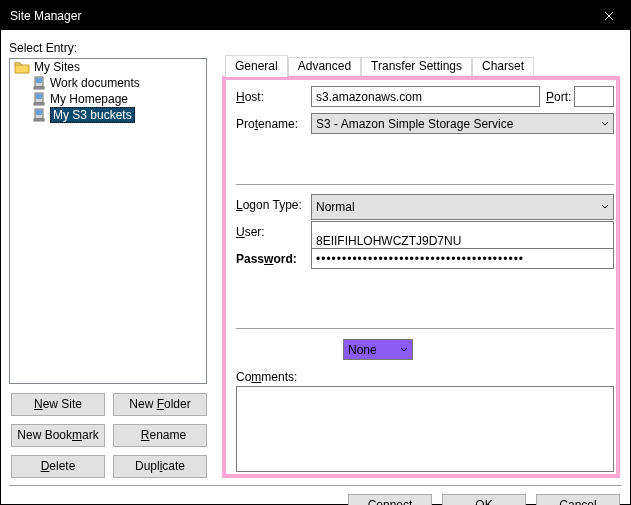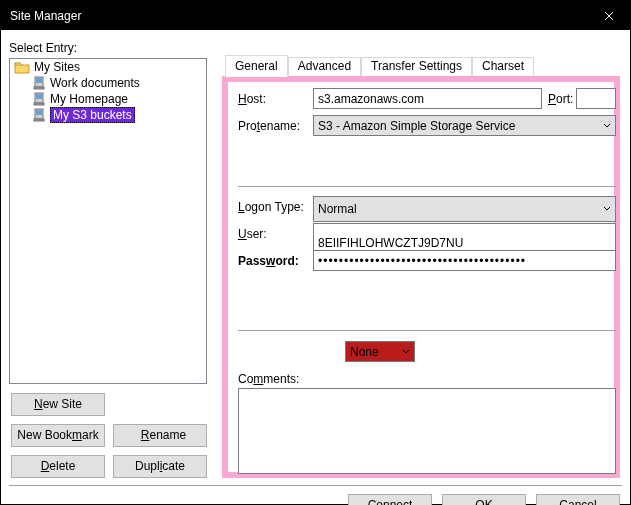--- a/index.html
+++ b/index.html
@@ -8,59 +8,59 @@
   .titlebar .title { flex:1; font-size:12px; }
   .titlebar .close { width:45px; height:30px; display:flex; align-items:center; justify-content:center; color:#fff; }
   .dialog-body { position:absolute; top:30px; left:1px; right:1px; bottom:1px; background:#fff; }
   .label { color:#000; }
   .underline { text-decoration: underline; }
   
   .select-entry-label { position:absolute; left:8px; top:11px; }
   .tree { position:absolute; left:8px; top:28px; width:198px; height:326px; border:1px solid #828790; background:#fff; overflow:hidden; }
   .tree-row { height:16px; display:flex; align-items:center; padding-left:4px; gap:4px; }
   .tree-row.indent { padding-left:22px; }
-  .tree-row.sel .txt { background:#6d28d9; color:#fff; padding:0 2px; border:1px dotted #000; line-height:14px;}
+  .tree-row.sel .txt { background:#0c4a6e; color:#fff; padding:0 2px; border:1px dotted #000; line-height:14px;}
   .icon-folder { width:16px; height:14px; display:inline-block; }
   .icon-folder svg { width:16px; height:14px; display:block; }
   .icon-server { width:14px; height:14px; display:inline-block; }
   .icon-server svg { width:14px; height:14px; display:block; }
   
   .btn { background:#e1e1e1; border:1px solid #adadad; text-align:center; line-height:21px; height:23px; }
   .newsite   { position:absolute; left:10px;  top:363px; width:94px; }
   .newfolder { position:absolute; left:112px; top:363px; width:94px; }
   .newbkm    { position:absolute; left:10px;  top:394px; width:94px; }
   .rename    { position:absolute; left:112px; top:394px; width:94px;padding-left:7px; }
   .delete    { position:absolute; left:10px;  top:425px; width:94px; }
   .duplicate { position:absolute; left:112px; top:425px; width:94px; }
   
   .tabstrip { position:absolute; left:224px; top:25px; height:21px; display:flex; }
   .tab { border:1px solid #d9d9d9; border-bottom:none; background:#fff; padding:0 9px; line-height:20px; margin-right:0; position:relative; }
   .tab.inactive { top:2px; height:19px; line-height:17px; }
   .tab.active { height:22px; z-index:2; border-color:#d9d9d9; }
-  .tabpage { position:absolute; left:221px; top:46px; width:398px; height:402px; border:6px solid #f9a8d4; background:#fff; }
+  .tabpage { position:absolute; left:221px; top:46px; width:398px; height:402px; border:4px solid #f9a8d4; background:#fff; }
   
   .fld-label { position:absolute; }
   .host-l   { left:10px; top:10px; }
   .host-i   { position:absolute; left:85px; top:6px; width:229px; height:21px; border:1px solid #7a7a7a; padding:0 4px; }
   .port-l   { position:absolute; left:320px; top:10px; }
   .port-i   { position:absolute; left:348px; top:6px; width:40px; height:21px; border:1px solid #7a7a7a; padding:0 4px; }
   .proto-l  { left:10px; top:37px; }
   .proto-s  { position:absolute; left:85px; top:33px; width:303px; height:21px; border:1px solid #7a7a7a; background:#e1e1e1; padding:0 4px; display:flex; align-items:center; }
   .proto-s .arrow { margin-left:auto; }
   .sep1 { position:absolute; left:10px; top:104px; width:378px; border-top:1px solid #a0a0a0; height:0; }
   .logon-l  { left:10px; top:118px; }
   .logon-s  { position:absolute; left:85px; top:114px; width:303px; height:21px; border:1px solid #7a7a7a; background:#e1e1e1; padding:12px 4px; display:flex; align-items:center;gap:24px;}
   .logon-s .arrow { margin-left:auto; }
   .user-l   { left:10px; top:145px; }
   .user-i   { position:absolute; left:85px; top:141px; width:303px; height:39px; border:1px solid #7a7a7a; padding:0 4px; }
   .pass-l   { left:10px; top:172px;font-weight:bold; }
   .pass-i   { position:absolute; left:85px; top:168px; width:303px; height:21px; border:1px solid #7a7a7a; padding:0 4px; font-family:inherit; letter-spacing:1px;}
   .sep2 { position:absolute; left:10px; top:248px; width:378px; border-top:1px solid #a0a0a0; height:0; }
   .bg-l   { left:10px; top:263px; }
-  .bg-s   { position:absolute; left:117px; top:259px; width:70px; height:21px; border:1px solid #7a7a7a; background:#b91c1c; padding:0 4px; display:flex; align-items:center;}
+  .bg-s   { position:absolute; left:117px; top:259px; width:70px; height:21px; border:1px solid #7a7a7a; background:#8b5cf6; padding:0 4px; display:flex; align-items:center;}
   .bg-s .arrow { margin-left:auto; }
   .com-l  { left:10px; top:290px; }
   .com-t  { position:absolute; left:10px; top:306px; width:378px; height:86px; border:1px solid #7a7a7a; resize:none; padding:2px; overflow-y:scroll;}
   input.text { outline:none; font-size:12px; }
   .arrow svg { width:8px; height:8px; display:block; }
   
   .bottom-sep { position:absolute; left:8px; right:8px; top:455px; border-top:1px solid #a0a0a0; height:0;}
   .connect { position:absolute; left:347px; top:464px; width:84px; }
   .ok      { position:absolute; left:441px; top:464px; width:84px; }
   .cancel  { position:absolute; left:535px; top:464px; width:84px; }
@@ -117,20 +117,21 @@
             <rect x="3" y="1" width="8" height="10" fill="#d0d0d0" stroke="#707070"></rect>
             <rect x="4" y="2" width="6" height="5" fill="#6aa0d8"></rect>
             <rect x="2" y="11" width="10" height="2" fill="#a0a0a0" stroke="#707070"></rect>
           </svg>
         </span>
       <span class="txt">My S3 buckets</span>
     </div>
   </div>
 
   <div class="btn newsite"><span></span><span class="underline">N</span><span>ew Site</span></div>
+  <div class="btn newfolder"><span>New </span><span class="underline">F</span><span>older</span></div>
   <div class="btn newbkm"><span>New Book</span><span class="underline">m</span><span>ark</span></div>
   <div class="btn rename"><span></span><span class="underline">R</span><span>ename</span></div>
   <div class="btn delete"><span></span><span class="underline">D</span><span>elete</span></div>
   <div class="btn duplicate"><span>Dupl</span><span class="underline">i</span><span>cate</span></div>
 
   <div class="tabstrip">
     <div class="tab active">General</div>
     <div class="tab inactive">Advanced</div>
     <div class="tab inactive">Transfer Settings</div>
     <div class="tab inactive">Charset</div>

